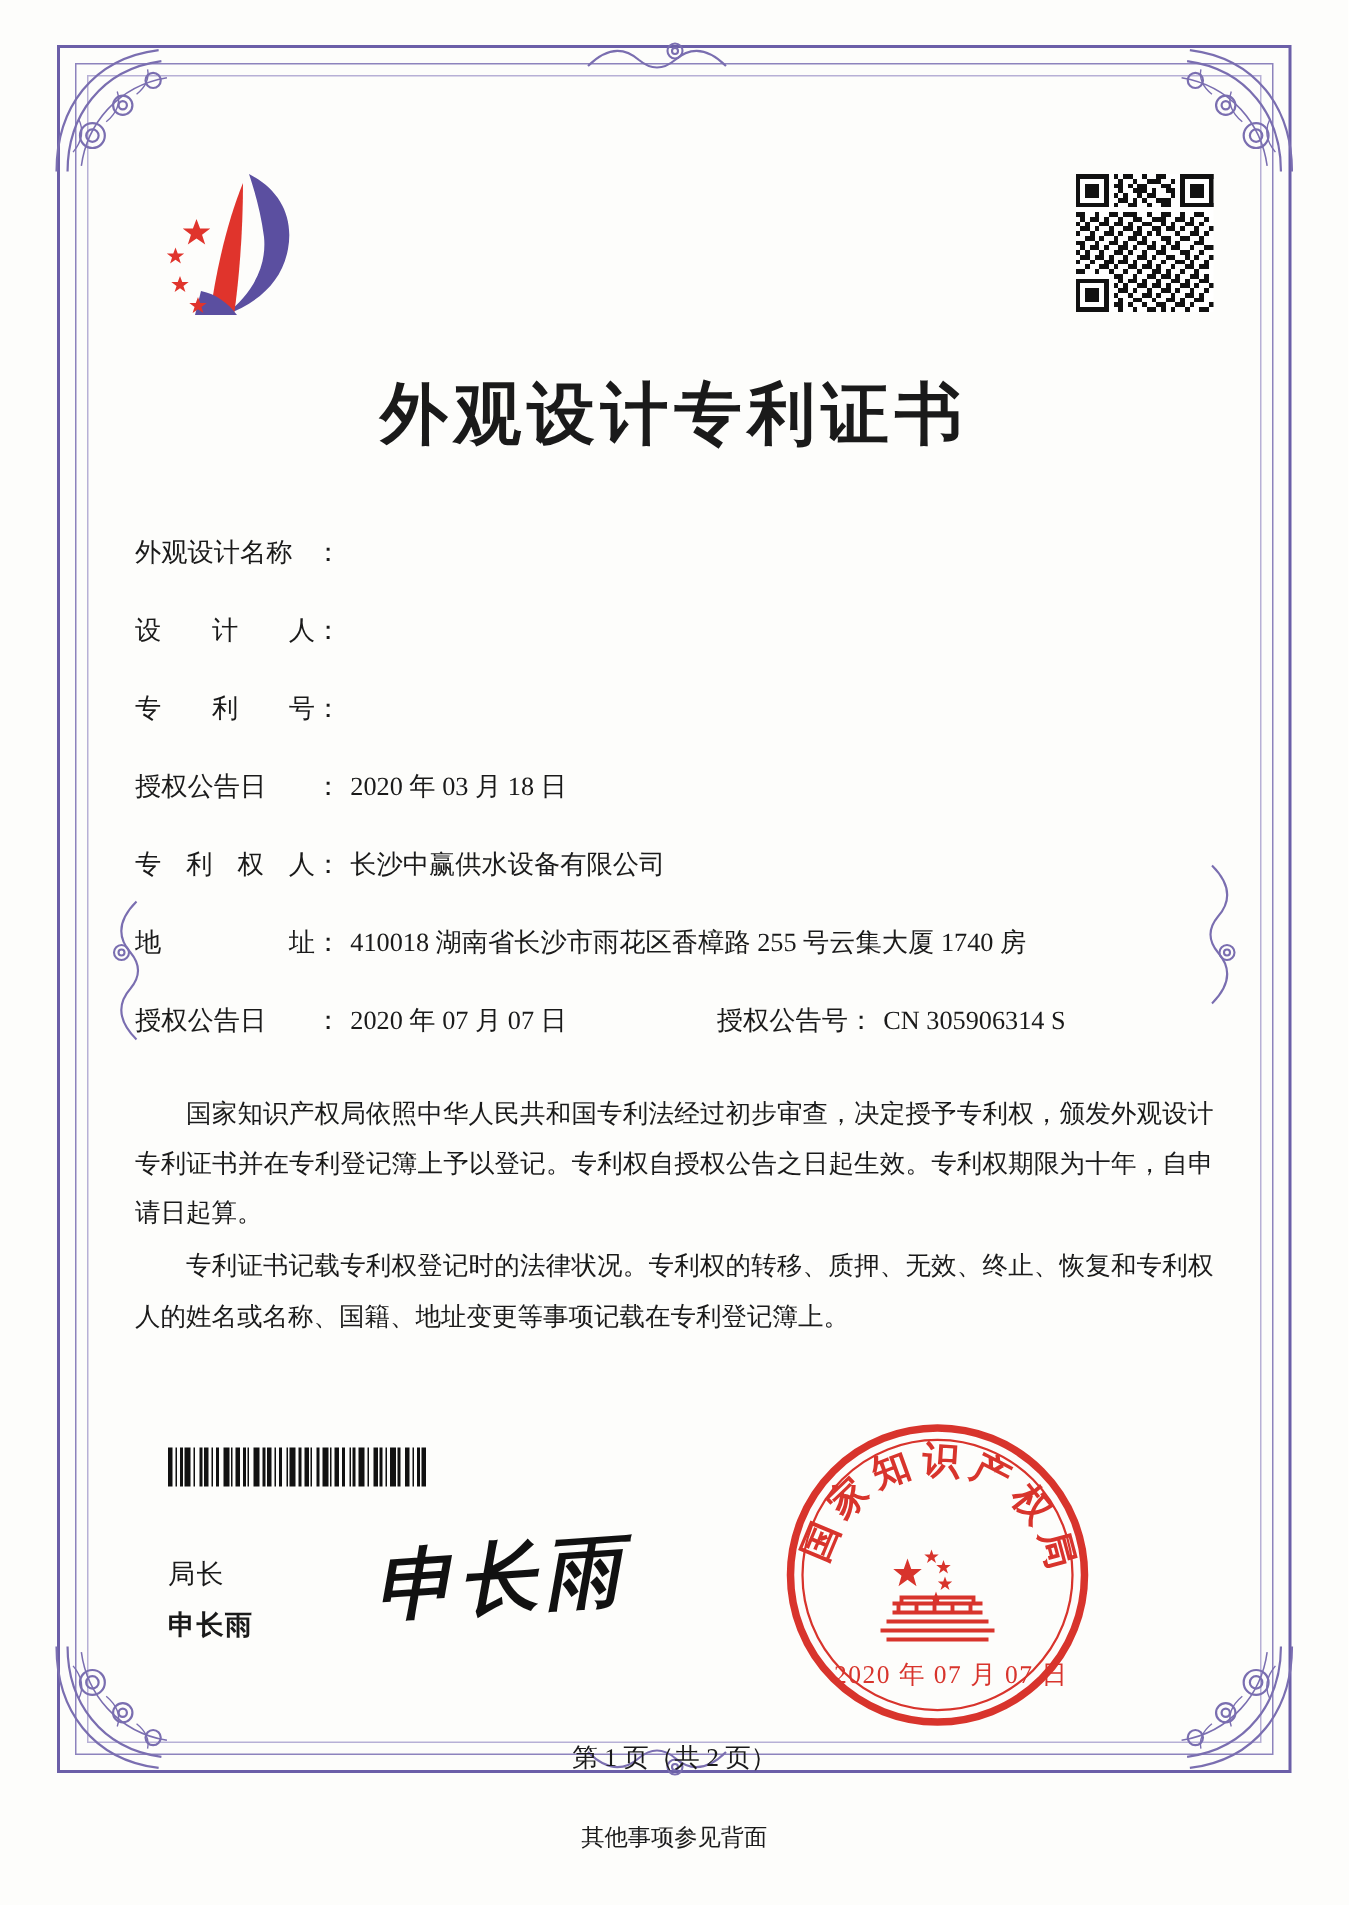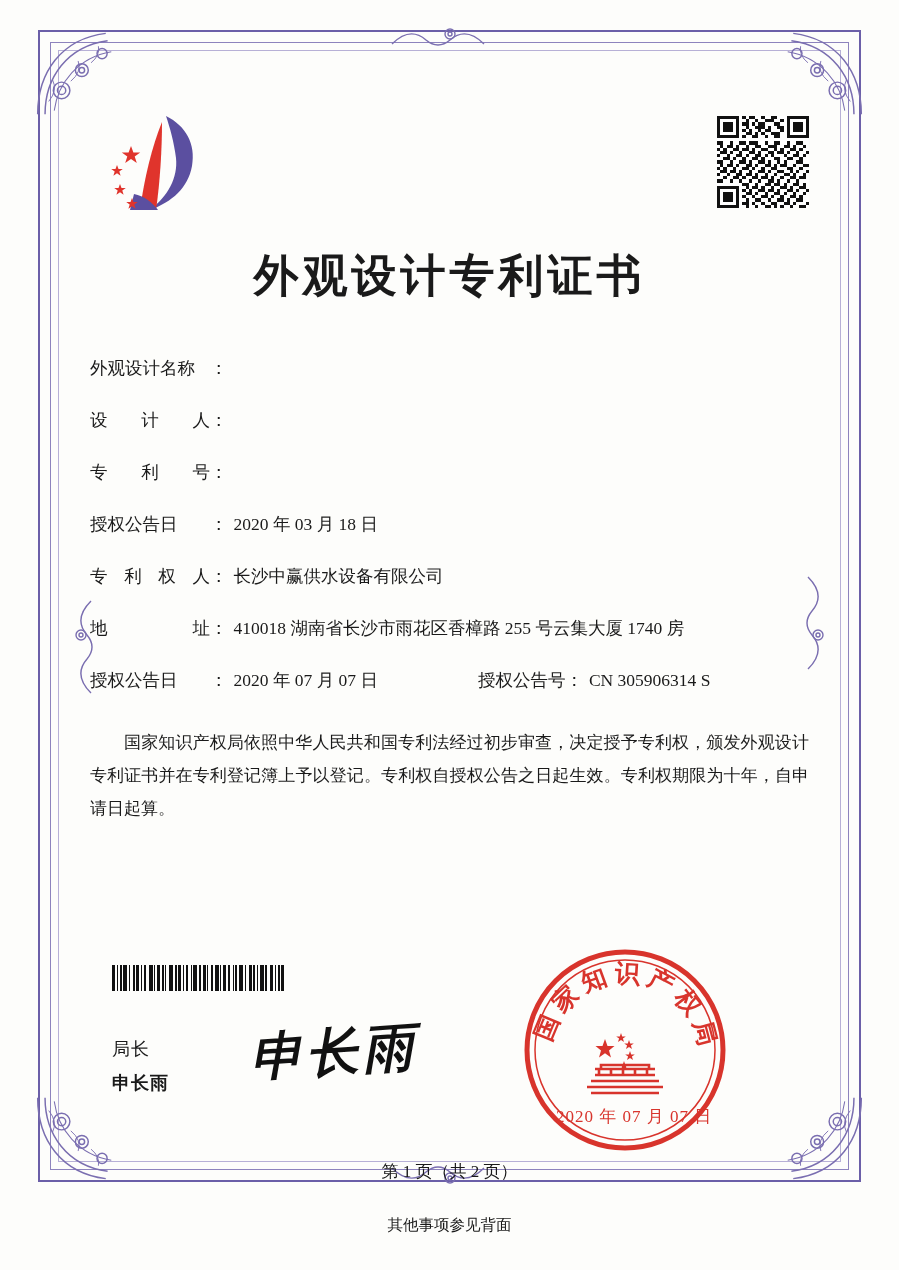--- a/index.html
+++ b/index.html
@@ -610,20 +610,21 @@
         <span class="f-colon">：</span>
         <span>2020 年 07 月 07 日</span>
         <span class="f-value2">授权公告号</span>
         <span class="f-colon">：</span>
         <span>CN 305906314 S</span>
       </div>
     </div>
 
     <div class="paragraphs">
       <p>国家知识产权局依照中华人民共和国专利法经过初步审查，决定授予专利权，颁发外观设计专利证书并在专利登记簿上予以登记。专利权自授权公告之日起生效。专利权期限为十年，自申请日起算。</p>
+      <p>专利证书记载专利权登记时的法律状况。专利权的转移、质押、无效、终止、恢复和专利权人的姓名或名称、国籍、地址变更等事项记载在专利登记簿上。</p>
     </div>
   </div>
 
   <div class="barcode">
     <i style="width:3px"></i>
       <i style="width:2px;background:transparent"></i>
     <i style="width:1px"></i>
       <i style="width:2px;background:transparent"></i>
     <i style="width:2px"></i>
       <i style="width:1px;background:transparent"></i>

